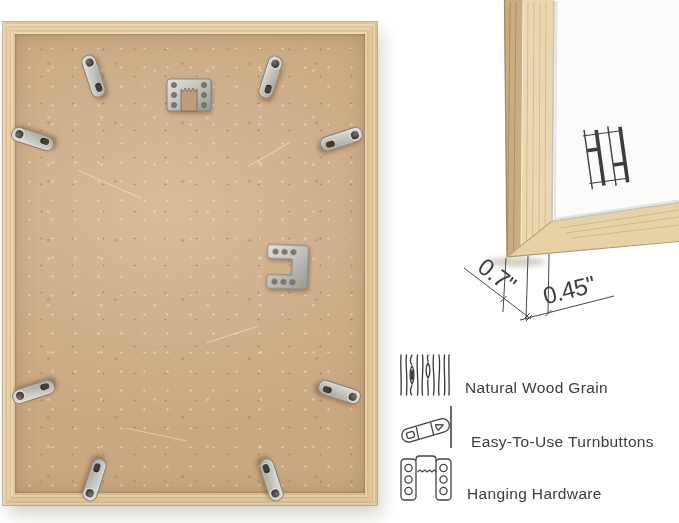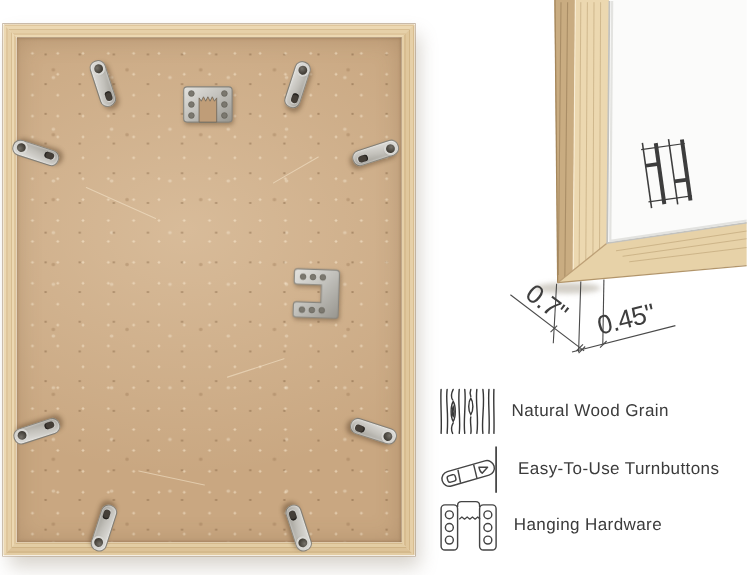--- a/index.html
+++ b/index.html
@@ -48,21 +48,21 @@
   .tb::after{content:"";position:absolute;left:4.5px;bottom:4px;width:6px;height:9px;border-radius:3px;
       background:#453f38;box-shadow:inset 0 1px 1px rgba(0,0,0,.6),0 1px 1px rgba(255,255,255,.5);}
 
   .hw-svg{position:absolute;filter:drop-shadow(1.5px 2.5px 2px rgba(92,66,40,.45));}
 
   
   .closeup{position:absolute;left:420px;top:0;width:259px;height:335px;}
   .closeup text{font-family:"Liberation Sans",sans-serif;font-size:24px;fill:#3e3e3e;letter-spacing:-.5px;}
 
   
-  .feature{position:absolute;left:398px;display:flex;align-items:center;gap:13px;}
+  .feature{position:absolute;left:398px;display:flex;align-items:flex-end;gap:13px;}
   .f1{top:351px;height:46px;}
   .f2{top:403px;height:48px;}
   .f3{top:453px;height:50px;}
   .feature .label{font-size:15.5px;color:#3b3b3b;letter-spacing:.35px;white-space:nowrap;}
 </style>
 </head>
 <body>
 
 <div id="canvas">
 

